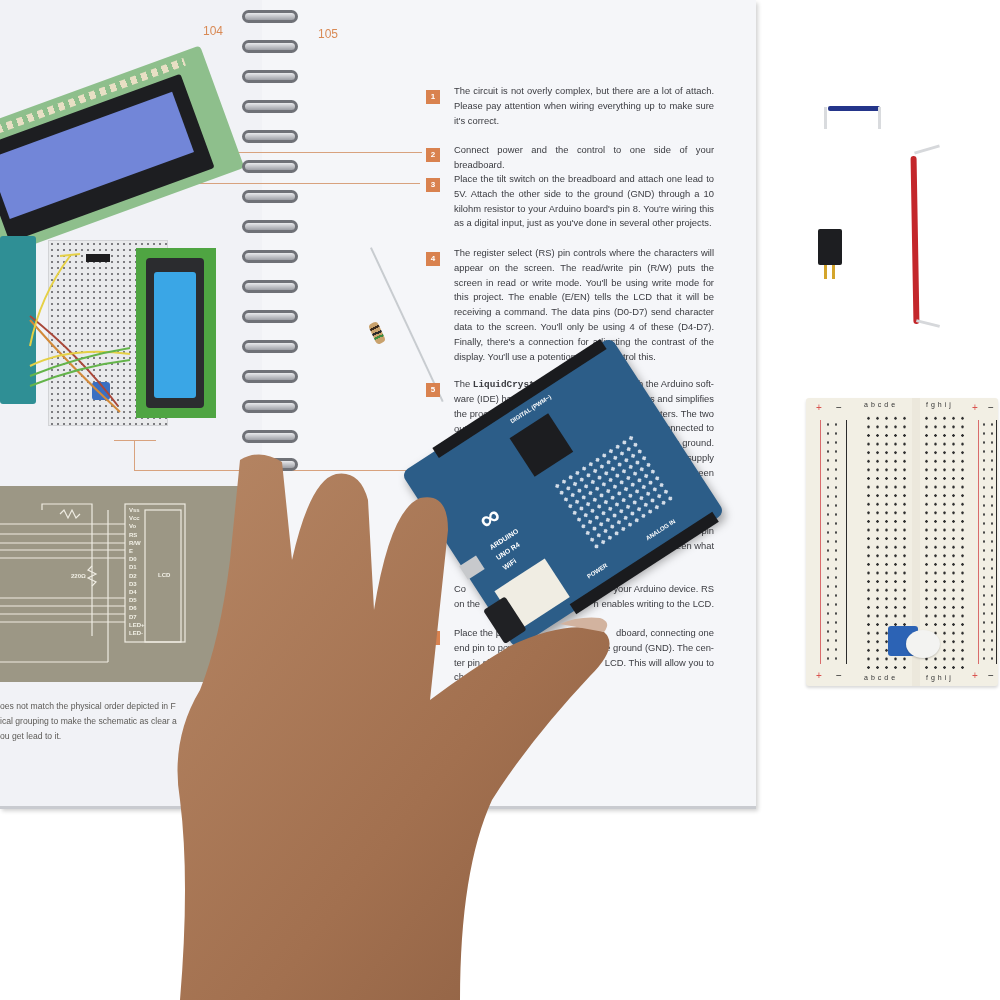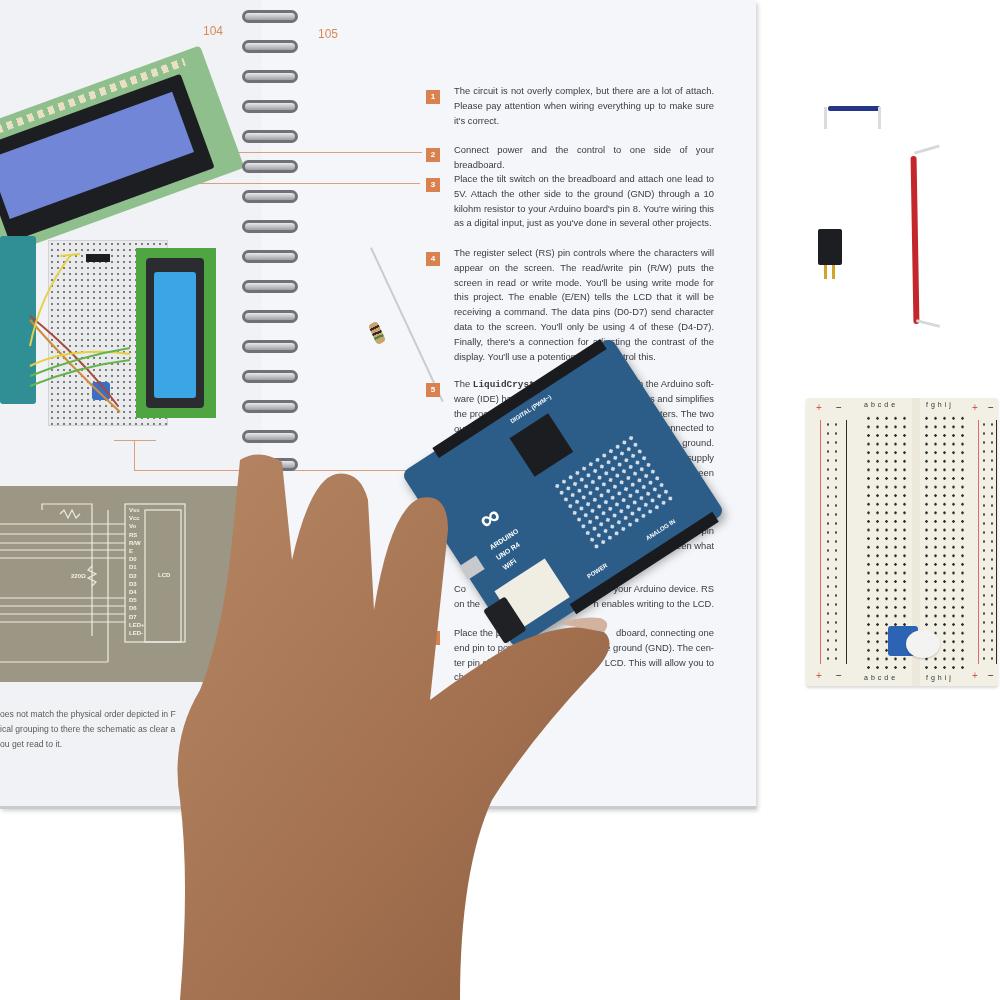--- a/index.html
+++ b/index.html
@@ -215,24 +215,24 @@
     <div class="pin-label">D3</div>
     <div class="pin-label">D4</div>
     <div class="pin-label">D5</div>
     <div class="pin-label">D6</div>
     <div class="pin-label">D7</div>
     <div class="pin-label">LED+</div>
     <div class="pin-label">LED-</div>
   </div>
 </div>
 
-<div class="abs caption" style="top:699px;margin-top:8px;">
+<div class="abs caption" style="top:699px;">
   <div>oes not match the physical order depicted in F</div>
-  <div>ical grouping to there the schematic as clear a</div>
-  <div>ou get read to it.</div>
+  <div>ical grouping to make the schematic as clear a</div>
+  <div>ou get lead to it.</div>
 </div>
 
 <div class="abs" style="left:438px;top:388px;width:250px;height:210px;transform:rotate(-33deg);transform-origin:50% 50%;">
   <div class="abs" style="left:0;top:0;width:250px;height:210px;background:#2c5d88;border-radius:8px;box-shadow:0 6px 10px rgba(0,0,0,0.35);"></div>
   <div class="abs" style="left:40px;top:-4px;width:200px;height:12px;background:#1a1b1e;"></div>
   <div class="abs" style="left:70px;top:202px;width:170px;height:12px;background:#1a1b1e;"></div>
   <div class="abs" style="left:110px;top:30px;width:46px;height:46px;background:#1c1d20;"></div>
   <div class="abs" style="left:120px;top:92px;width:96px;height:80px;background-image:radial-gradient(#d4dde8 1.6px,transparent 2px);background-size:8px 8px;"></div>
   <div class="abs" style="left:40px;top:70px;font-size:28px;color:#ffffff;font-weight:bold;">∞</div>
   <div class="abs uno-text" style="left:34px;top:108px;">ARDUINO</div>

